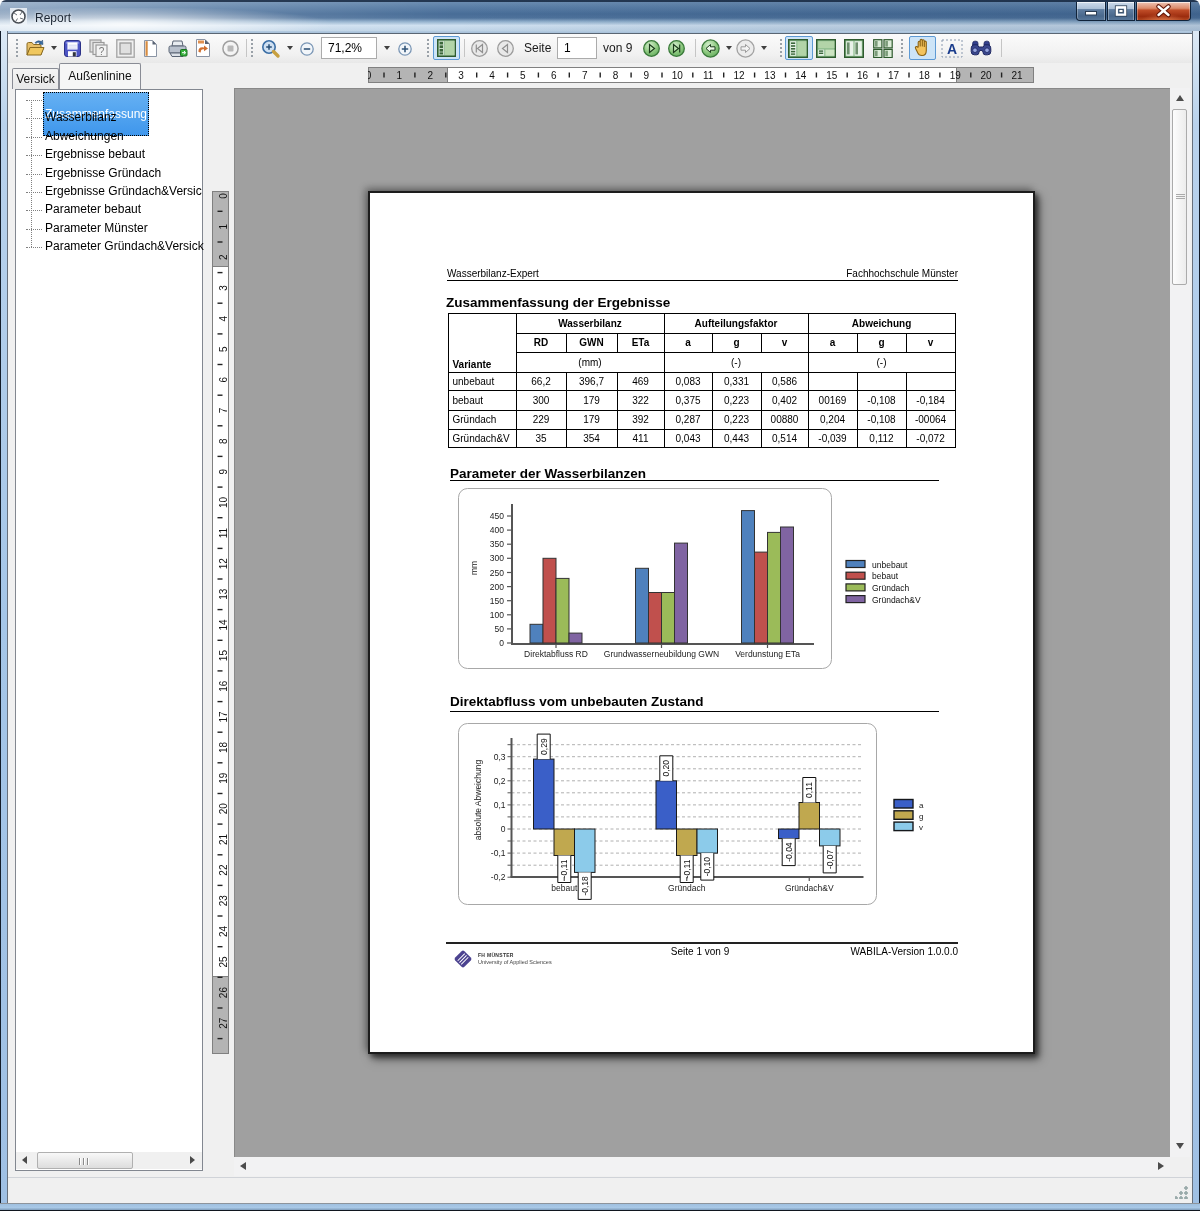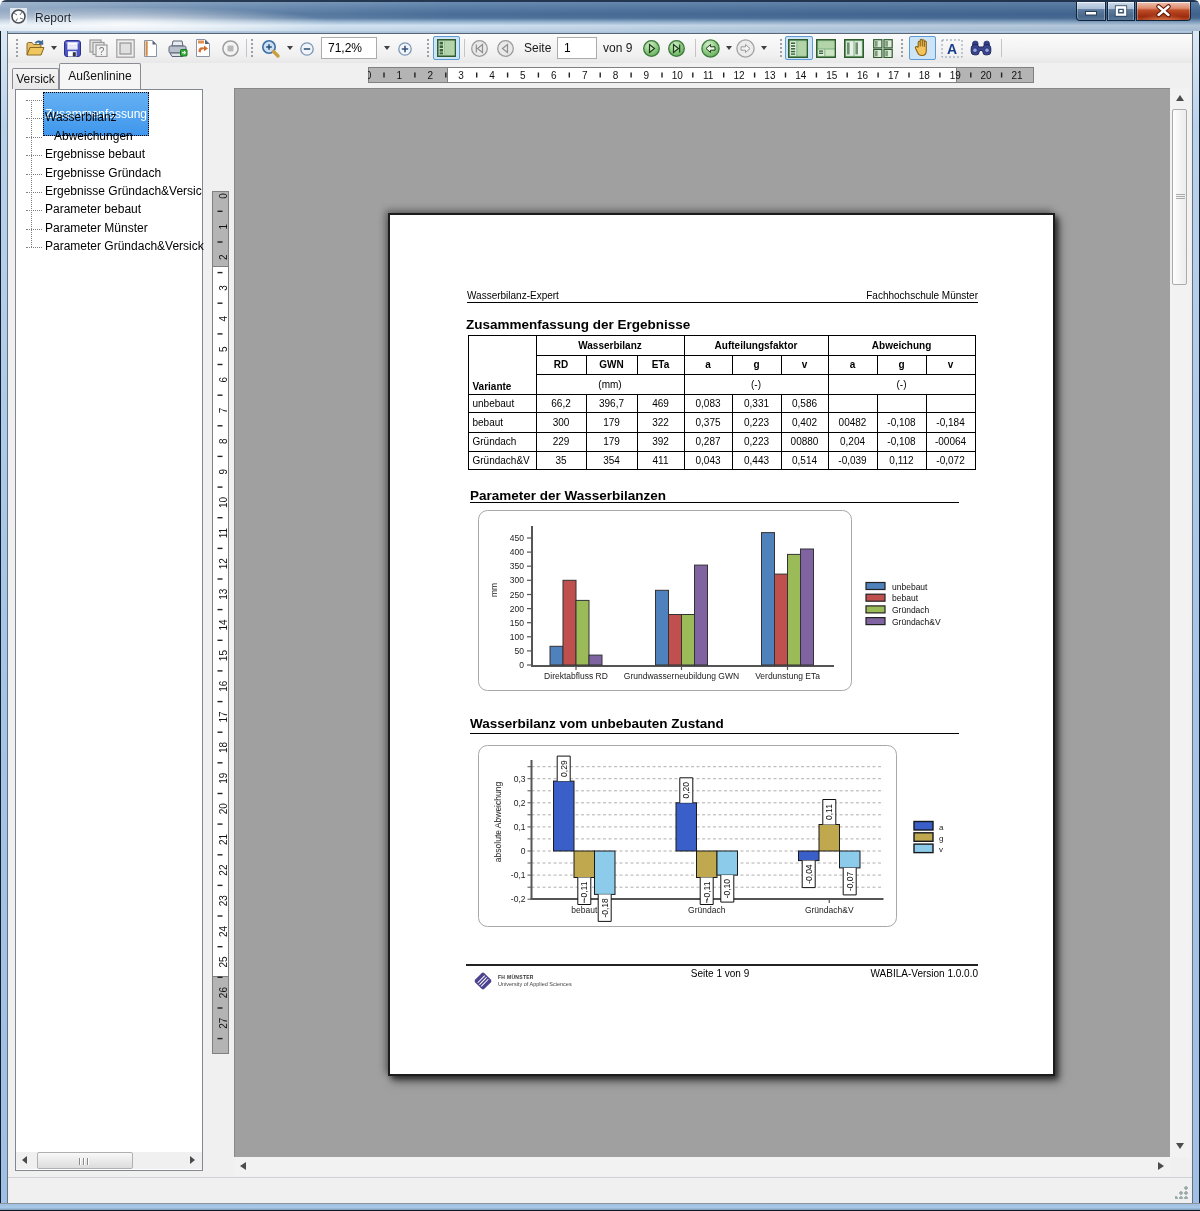--- a/index.html
+++ b/index.html
@@ -58,22 +58,22 @@
 
 #hruler{left:368px;top:67px;width:667px;height:16px;}
 #vruler{left:212px;top:191px;width:17px;height:863px;}
 
 #preview{left:234px;top:88px;width:936px;height:1069px;background:#a0a0a0;border-top:1px solid #898989;border-left:1px solid #898989;overflow:hidden;}
 #vsb{left:1170px;top:88px;width:20px;height:1069px;background:#f2f2f3;}
 #vsb-thumb{position:absolute;left:2px;top:21px;width:15px;height:176px;background:linear-gradient(90deg,#fdfdfd,#ececec);border:1px solid #ababab;border-radius:2px;}
 #hsb{left:234px;top:1157px;width:936px;height:19px;background:#f2f2f3;}
 #statusbar{left:8px;top:1177px;width:1184px;height:26px;background:#f0f0f0;border-top:1px solid #d0d3d8;}
 
-#page{left:388px;top:191px;width:667px;height:863px;background:#fff;
- box-shadow:inset 0 0 0 2px #1c1c1c, 4px 5px 9px rgba(0,0,0,.5), -3px -3px 7px rgba(0,0,0,.33), 3px 3px 5px rgba(0,0,0,.45);margin-top:22px;}
+#page{left:368px;top:191px;width:667px;height:863px;background:#fff;
+ box-shadow:inset 0 0 0 2px #1c1c1c, 4px 5px 9px rgba(0,0,0,.5), -3px -3px 7px rgba(0,0,0,.33), 3px 3px 5px rgba(0,0,0,.45);}
 #page .abs{position:absolute;}
 .doc10{font-size:10px;color:#000;}
 .doch{font-size:13.5px;font-weight:bold;color:#000;letter-spacing:0px;}
 
 #dtable{border-collapse:collapse;}
 #dtable td{border:1px solid #000;font-size:10px;text-align:center;vertical-align:middle;padding:0;}
 </style>
 
 </head><body>
 <div id="win">
@@ -292,21 +292,21 @@
 <div class="abs tsep" style="left:1001px"></div>
 <div class="abs" id="tab-seiten">Versick</div>
 <div class="abs" id="tab-aussen">Außenlinine</div>
 <div class="abs" id="treepanel"></div>
 <div class="dotv abs" style="left:31px;top:100px;height:147px"></div>
 <div class="doth abs" style="left:26px;top:100px;width:16px"></div>
 <div class="titem" id="tsel" style="left:43px;top:92px;">Zusammenfassung</div>
 <div class="doth abs" style="left:26px;top:118px;width:16px"></div>
 <div class="titem abs" style="left:45px;top:110px;">Wasserbilanz</div>
 <div class="doth abs" style="left:26px;top:137px;width:16px"></div>
-<div class="titem abs" style="left:45px;top:129px;margin-left:9px;">Abweichungen</div>
+<div class="titem abs" style="left:45px;top:129px;">Abweichungen</div>
 <div class="doth abs" style="left:26px;top:155px;width:16px"></div>
 <div class="titem abs" style="left:45px;top:147px;">Ergebnisse bebaut</div>
 <div class="doth abs" style="left:26px;top:174px;width:16px"></div>
 <div class="titem abs" style="left:45px;top:166px;">Ergebnisse Gründach</div>
 <div class="doth abs" style="left:26px;top:192px;width:16px"></div>
 <div class="titem abs" style="left:45px;top:184px;">Ergebnisse Gründach&amp;Versic</div>
 <div class="doth abs" style="left:26px;top:210px;width:16px"></div>
 <div class="titem abs" style="left:45px;top:202px;">Parameter bebaut</div>
 <div class="doth abs" style="left:26px;top:229px;width:16px"></div>
 <div class="titem abs" style="left:45px;top:221px;">Parameter Münster</div>
@@ -509,21 +509,21 @@
             <td></td>
           </tr>
           <tr style="height:19.3px">
             <td style="text-align:left;padding-left:4px">bebaut</td>
             <td>300</td>
             <td>179</td>
             <td>322</td>
             <td>0,375</td>
             <td>0,223</td>
             <td>0,402</td>
-            <td>00482</td>
+            <td>00169</td>
             <td>-0,108</td>
             <td>-0,184</td>
           </tr>
           <tr style="height:19.4px">
             <td style="text-align:left;padding-left:4px">Gründach</td>
             <td>229</td>
             <td>179</td>
             <td>392</td>
             <td>0,287</td>
             <td>0,223</td>
@@ -595,21 +595,21 @@
 <svg class="abs" style="left:475px;top:365px" width="95" height="55">
         <rect x="3" y="4.5" width="19" height="7" fill="#4F81BD" stroke="#222" stroke-width="1.2"></rect>
         <text x="29" y="11.5" font-size="8.5" fill="#111" font-family="Liberation Sans">unbebaut</text>
         <rect x="3" y="16.2" width="19" height="7" fill="#C0504D" stroke="#222" stroke-width="1.2"></rect>
         <text x="29" y="23.2" font-size="8.5" fill="#111" font-family="Liberation Sans">bebaut</text>
         <rect x="3" y="27.9" width="19" height="7" fill="#9BBB59" stroke="#222" stroke-width="1.2"></rect>
         <text x="29" y="34.9" font-size="8.5" fill="#111" font-family="Liberation Sans">Gründach</text>
         <rect x="3" y="39.599999999999994" width="19" height="7" fill="#8064A2" stroke="#222" stroke-width="1.2"></rect>
         <text x="29" y="46.599999999999994" font-size="8.5" fill="#111" font-family="Liberation Sans">Gründach&amp;V</text>
       </svg>
-<div class="abs doch" style="left:82px;top:503px">Wasserbilanz vom unbebauten Zustand</div>
+<div class="abs doch" style="left:82px;top:503px">Direktabfluss vom unbebauten Zustand</div>
 <div class="abs" style="left:82px;top:520px;width:489px;height:1px;background:#000"></div>
 <svg class="abs" style="left:90px;top:532px" width="419" height="182">
         <rect x="0.5" y="0.5" width="418" height="181" rx="9" fill="#fff" stroke="#a8a8a8"></rect>
         <line x1="53.5" y1="21.7" x2="404" y2="21.7" stroke="#b0b0b0" stroke-width="1" stroke-dasharray="3,2.5"></line>
         <line x1="53.5" y1="33.7" x2="404" y2="33.7" stroke="#b0b0b0" stroke-width="1" stroke-dasharray="3,2.5"></line>
         <line x1="53.5" y1="45.8" x2="404" y2="45.8" stroke="#b0b0b0" stroke-width="1" stroke-dasharray="3,2.5"></line>
         <line x1="53.5" y1="57.8" x2="404" y2="57.8" stroke="#b0b0b0" stroke-width="1" stroke-dasharray="3,2.5"></line>
         <line x1="53.5" y1="69.8" x2="404" y2="69.8" stroke="#b0b0b0" stroke-width="1" stroke-dasharray="3,2.5"></line>
         <line x1="53.5" y1="81.9" x2="404" y2="81.9" stroke="#b0b0b0" stroke-width="1" stroke-dasharray="3,2.5"></line>
         <line x1="53.5" y1="93.9" x2="404" y2="93.9" stroke="#b0b0b0" stroke-width="1" stroke-dasharray="3,2.5"></line>

